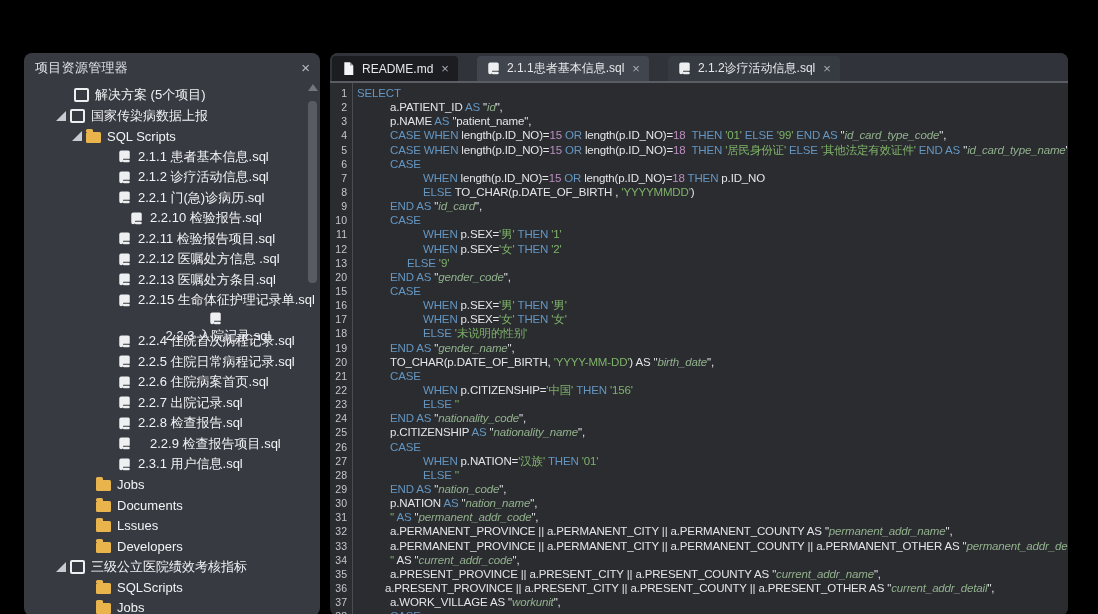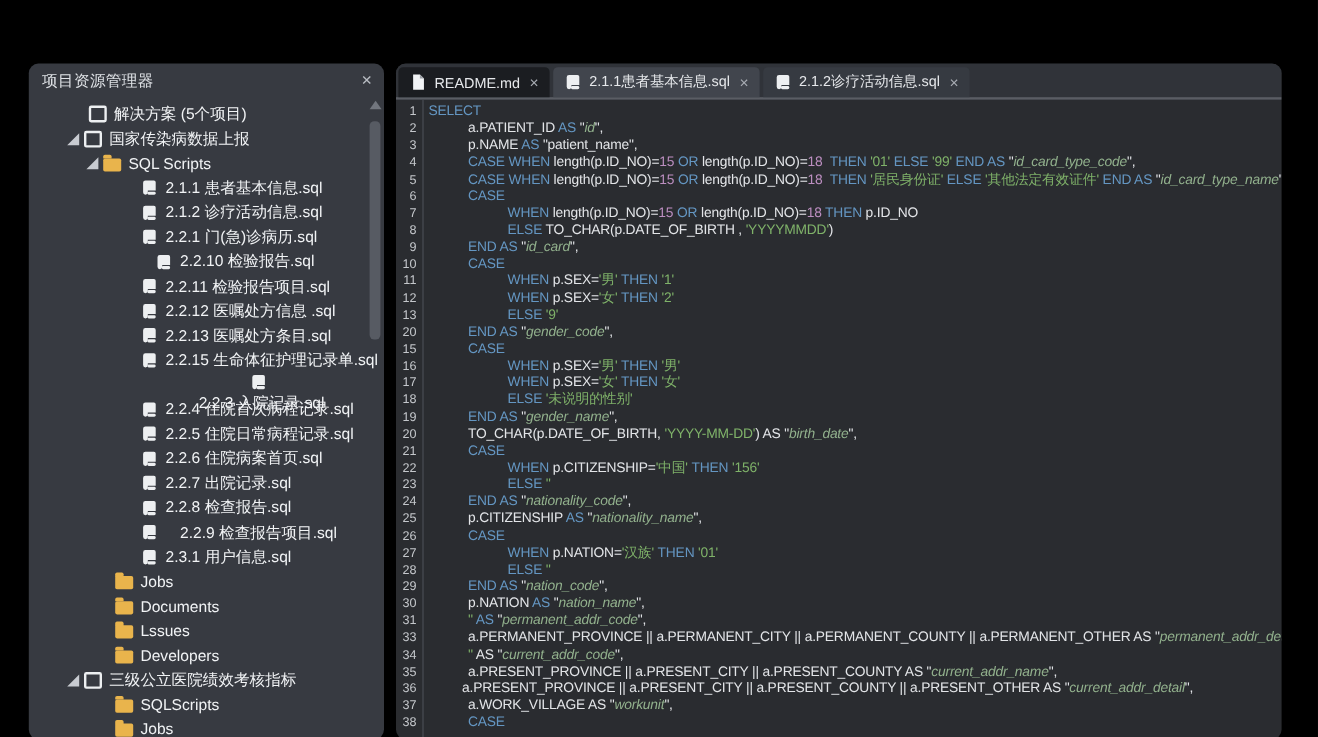--- a/index.html
+++ b/index.html
@@ -26,21 +26,21 @@
   
   .sb-scroll{position:absolute;top:31px;right:2px;width:11px;bottom:4px;}
   .sb-arrow{width:0;height:0;margin:0 auto;border-left:5px solid transparent;
             border-right:5px solid transparent;border-bottom:7px solid #72767E;}
   .sb-thumb{position:absolute;top:17px;left:1px;width:9px;height:182px;background:#575B63;border-radius:4px;}
 
   
   .editor{position:absolute;left:330px;top:18px;width:738px;height:563px;
           background:var(--ed-bg);border-radius:8px;overflow:hidden;}
   .tabbar{height:28px;background:var(--tabbar-bg);display:flex;align-items:flex-end;
-          gap:3px;padding-left:2px;border-bottom:2px solid var(--divider);}
+          gap:19px;padding-left:2px;border-bottom:2px solid var(--divider);}
   .tab{height:25px;display:inline-flex;align-items:center;gap:6px;padding:0 9px;
        border-radius:4px 4px 0 0;font-size:12px;color:#E6E8EB;white-space:nowrap;}
   .tab.dark{background:var(--tab-dark);}
   .tab.active{background:var(--tab-active);}
   .tab.normal{background:var(--tab-normal);}
   .tab .tic{width:15px;height:15px;display:inline-flex;flex:none;}
   .tab .x{color:#A9ADB4;font-size:13px;margin-left:2px;}
 
   .code{position:absolute;left:0;right:0;top:30px;bottom:0;overflow:hidden;padding-top:3px;}
   .gutterline{position:absolute;left:22px;top:0;bottom:0;width:1px;background:var(--gutter-line);}
@@ -299,39 +299,40 @@
         <div class="cl"><span class="ln">3</span><span class="ct" style="padding-left: 43px;"><span class="tk-pl">p.NAME </span><span class="tk-kw">AS</span><span class="tk-pl"> "patient_name",</span></span></div>
         <div class="cl"><span class="ln">4</span><span class="ct" style="padding-left: 43px;"><span class="tk-kw">CASE WHEN</span><span class="tk-pl"> length(p.ID_NO)=</span><span class="tk-num">15</span><span class="tk-pl"> </span><span class="tk-kw">OR</span><span class="tk-pl"> length(p.ID_NO)=</span><span class="tk-num">18</span><span class="tk-pl">  </span><span class="tk-kw">THEN</span><span class="tk-pl"> </span><span class="tk-str">'01'</span><span class="tk-pl"> </span><span class="tk-kw">ELSE</span><span class="tk-pl"> </span><span class="tk-str">'99'</span><span class="tk-pl"> </span><span class="tk-kw">END AS</span><span class="tk-pl"> "</span><span class="tk-dq">id_card_type_code</span><span class="tk-pl">",</span></span></div>
         <div class="cl"><span class="ln">5</span><span class="ct" style="padding-left: 43px;"><span class="tk-kw">CASE WHEN</span><span class="tk-pl"> length(p.ID_NO)=</span><span class="tk-num">15</span><span class="tk-pl"> </span><span class="tk-kw">OR</span><span class="tk-pl"> length(p.ID_NO)=</span><span class="tk-num">18</span><span class="tk-pl">  </span><span class="tk-kw">THEN</span><span class="tk-pl"> </span><span class="tk-str">'居民身份证'</span><span class="tk-pl"> </span><span class="tk-kw">ELSE</span><span class="tk-pl"> </span><span class="tk-str">'其他法定有效证件'</span><span class="tk-pl"> </span><span class="tk-kw">END AS</span><span class="tk-pl"> "</span><span class="tk-dq">id_card_type_name</span><span class="tk-pl">",</span></span></div>
         <div class="cl"><span class="ln">6</span><span class="ct" style="padding-left: 43px;"><span class="tk-kw">CASE</span></span></div>
         <div class="cl"><span class="ln">7</span><span class="ct" style="padding-left: 76px;"><span class="tk-kw">WHEN</span><span class="tk-pl"> length(p.ID_NO)=</span><span class="tk-num">15</span><span class="tk-pl"> </span><span class="tk-kw">OR</span><span class="tk-pl"> length(p.ID_NO)=</span><span class="tk-num">18</span><span class="tk-pl"> </span><span class="tk-kw">THEN</span><span class="tk-pl"> p.ID_NO</span></span></div>
         <div class="cl"><span class="ln">8</span><span class="ct" style="padding-left: 76px;"><span class="tk-kw">ELSE</span><span class="tk-pl"> TO_CHAR(p.DATE_OF_BIRTH , </span><span class="tk-str">'YYYYMMDD'</span><span class="tk-pl">)</span></span></div>
         <div class="cl"><span class="ln">9</span><span class="ct" style="padding-left: 43px;"><span class="tk-kw">END AS</span><span class="tk-pl"> "</span><span class="tk-dq">id_card</span><span class="tk-pl">",</span></span></div>
         <div class="cl"><span class="ln">10</span><span class="ct" style="padding-left: 43px;"><span class="tk-kw">CASE</span></span></div>
         <div class="cl"><span class="ln">11</span><span class="ct" style="padding-left: 76px;"><span class="tk-kw">WHEN</span><span class="tk-pl"> p.SEX=</span><span class="tk-str">'男'</span><span class="tk-pl"> </span><span class="tk-kw">THEN</span><span class="tk-pl"> </span><span class="tk-str">'1'</span></span></div>
         <div class="cl"><span class="ln">12</span><span class="ct" style="padding-left: 76px;"><span class="tk-kw">WHEN</span><span class="tk-pl"> p.SEX=</span><span class="tk-str">'女'</span><span class="tk-pl"> </span><span class="tk-kw">THEN</span><span class="tk-pl"> </span><span class="tk-str">'2'</span></span></div>
-        <div class="cl"><span class="ln">13</span><span class="ct" style="padding-left: 76px;"><span class="tk-kw">ELSE</span><span class="tk-pl"> </span><span class="tk-str">'9'</span></span></div>
+        <div class="cl"><span class="ln">13</span><span class="ct" style="padding-left: 60px;"><span class="tk-kw">ELSE</span><span class="tk-pl"> </span><span class="tk-str">'9'</span></span></div>
         <div class="cl"><span class="ln">20</span><span class="ct" style="padding-left: 43px;"><span class="tk-kw">END AS</span><span class="tk-pl"> "</span><span class="tk-dq">gender_code</span><span class="tk-pl">",</span></span></div>
         <div class="cl"><span class="ln">15</span><span class="ct" style="padding-left: 43px;"><span class="tk-kw">CASE</span></span></div>
         <div class="cl"><span class="ln">16</span><span class="ct" style="padding-left: 76px;"><span class="tk-kw">WHEN</span><span class="tk-pl"> p.SEX=</span><span class="tk-str">'男'</span><span class="tk-pl"> </span><span class="tk-kw">THEN</span><span class="tk-pl"> </span><span class="tk-str">'男'</span></span></div>
         <div class="cl"><span class="ln">17</span><span class="ct" style="padding-left: 76px;"><span class="tk-kw">WHEN</span><span class="tk-pl"> p.SEX=</span><span class="tk-str">'女'</span><span class="tk-pl"> </span><span class="tk-kw">THEN</span><span class="tk-pl"> </span><span class="tk-str">'女'</span></span></div>
         <div class="cl"><span class="ln">18</span><span class="ct" style="padding-left: 76px;"><span class="tk-kw">ELSE</span><span class="tk-pl"> </span><span class="tk-str">'未说明的性别'</span></span></div>
         <div class="cl"><span class="ln">19</span><span class="ct" style="padding-left: 43px;"><span class="tk-kw">END AS</span><span class="tk-pl"> "</span><span class="tk-dq">gender_name</span><span class="tk-pl">",</span></span></div>
         <div class="cl"><span class="ln">20</span><span class="ct" style="padding-left: 43px;"><span class="tk-pl">TO_CHAR(p.DATE_OF_BIRTH, </span><span class="tk-str">'YYYY-MM-DD'</span><span class="tk-pl">) AS "</span><span class="tk-dq">birth_date</span><span class="tk-pl">",</span></span></div>
         <div class="cl"><span class="ln">21</span><span class="ct" style="padding-left: 43px;"><span class="tk-kw">CASE</span></span></div>
         <div class="cl"><span class="ln">22</span><span class="ct" style="padding-left: 76px;"><span class="tk-kw">WHEN</span><span class="tk-pl"> p.CITIZENSHIP=</span><span class="tk-str">'中国'</span><span class="tk-pl"> </span><span class="tk-kw">THEN</span><span class="tk-pl"> </span><span class="tk-str">'156'</span></span></div>
         <div class="cl"><span class="ln">23</span><span class="ct" style="padding-left: 76px;"><span class="tk-kw">ELSE</span><span class="tk-pl"> </span><span class="tk-str">''</span></span></div>
         <div class="cl"><span class="ln">24</span><span class="ct" style="padding-left: 43px;"><span class="tk-kw">END AS</span><span class="tk-pl"> "</span><span class="tk-dq">nationality_code</span><span class="tk-pl">",</span></span></div>
         <div class="cl"><span class="ln">25</span><span class="ct" style="padding-left: 43px;"><span class="tk-pl">p.CITIZENSHIP </span><span class="tk-kw">AS</span><span class="tk-pl"> "</span><span class="tk-dq">nationality_name</span><span class="tk-pl">",</span></span></div>
         <div class="cl"><span class="ln">26</span><span class="ct" style="padding-left: 43px;"><span class="tk-kw">CASE</span></span></div>
         <div class="cl"><span class="ln">27</span><span class="ct" style="padding-left: 76px;"><span class="tk-kw">WHEN</span><span class="tk-pl"> p.NATION=</span><span class="tk-str">'汉族'</span><span class="tk-pl"> </span><span class="tk-kw">THEN</span><span class="tk-pl"> </span><span class="tk-str">'01'</span></span></div>
         <div class="cl"><span class="ln">28</span><span class="ct" style="padding-left: 76px;"><span class="tk-kw">ELSE</span><span class="tk-pl"> </span><span class="tk-str">''</span></span></div>
         <div class="cl"><span class="ln">29</span><span class="ct" style="padding-left: 43px;"><span class="tk-kw">END AS</span><span class="tk-pl"> "</span><span class="tk-dq">nation_code</span><span class="tk-pl">",</span></span></div>
         <div class="cl"><span class="ln">30</span><span class="ct" style="padding-left: 43px;"><span class="tk-pl">p.NATION </span><span class="tk-kw">AS</span><span class="tk-pl"> "</span><span class="tk-dq">nation_name</span><span class="tk-pl">",</span></span></div>
         <div class="cl"><span class="ln">31</span><span class="ct" style="padding-left: 43px;"><span class="tk-str">''</span><span class="tk-pl"> </span><span class="tk-kw">AS</span><span class="tk-pl"> "</span><span class="tk-dq">permanent_addr_code</span><span class="tk-pl">",</span></span></div>
+        <div class="cl"><span class="ln">32</span><span class="ct" style="padding-left: 43px;"><span class="tk-pl">a.PERMANENT_PROVINCE || a.PERMANENT_CITY || a.PERMANENT_COUNTY AS "</span><span class="tk-dq">permanent_addr_name</span><span class="tk-pl">",</span></span></div>
         <div class="cl"><span class="ln">33</span><span class="ct" style="padding-left: 43px;"><span class="tk-pl">a.PERMANENT_PROVINCE || a.PERMANENT_CITY || a.PERMANENT_COUNTY || a.PERMANENT_OTHER AS "</span><span class="tk-dq">permanent_addr_detail</span></span></div>
         <div class="cl"><span class="ln">34</span><span class="ct" style="padding-left: 43px;"><span class="tk-str">''</span><span class="tk-pl"> AS "</span><span class="tk-dq">current_addr_code</span><span class="tk-pl">",</span></span></div>
         <div class="cl"><span class="ln">35</span><span class="ct" style="padding-left: 43px;"><span class="tk-pl">a.PRESENT_PROVINCE || a.PRESENT_CITY || a.PRESENT_COUNTY AS "</span><span class="tk-dq">current_addr_name</span><span class="tk-pl">",</span></span></div>
         <div class="cl"><span class="ln">36</span><span class="ct" style="padding-left: 38px;"><span class="tk-pl">a.PRESENT_PROVINCE || a.PRESENT_CITY || a.PRESENT_COUNTY || a.PRESENT_OTHER AS "</span><span class="tk-dq">current_addr_detail</span><span class="tk-pl">",</span></span></div>
         <div class="cl"><span class="ln">37</span><span class="ct" style="padding-left: 43px;"><span class="tk-pl">a.WORK_VILLAGE AS "</span><span class="tk-dq">workunit</span><span class="tk-pl">",</span></span></div>
         <div class="cl"><span class="ln">38</span><span class="ct" style="padding-left: 43px;"><span class="tk-kw">CASE</span></span></div>
       </div>
   </main>
 
 </div>

